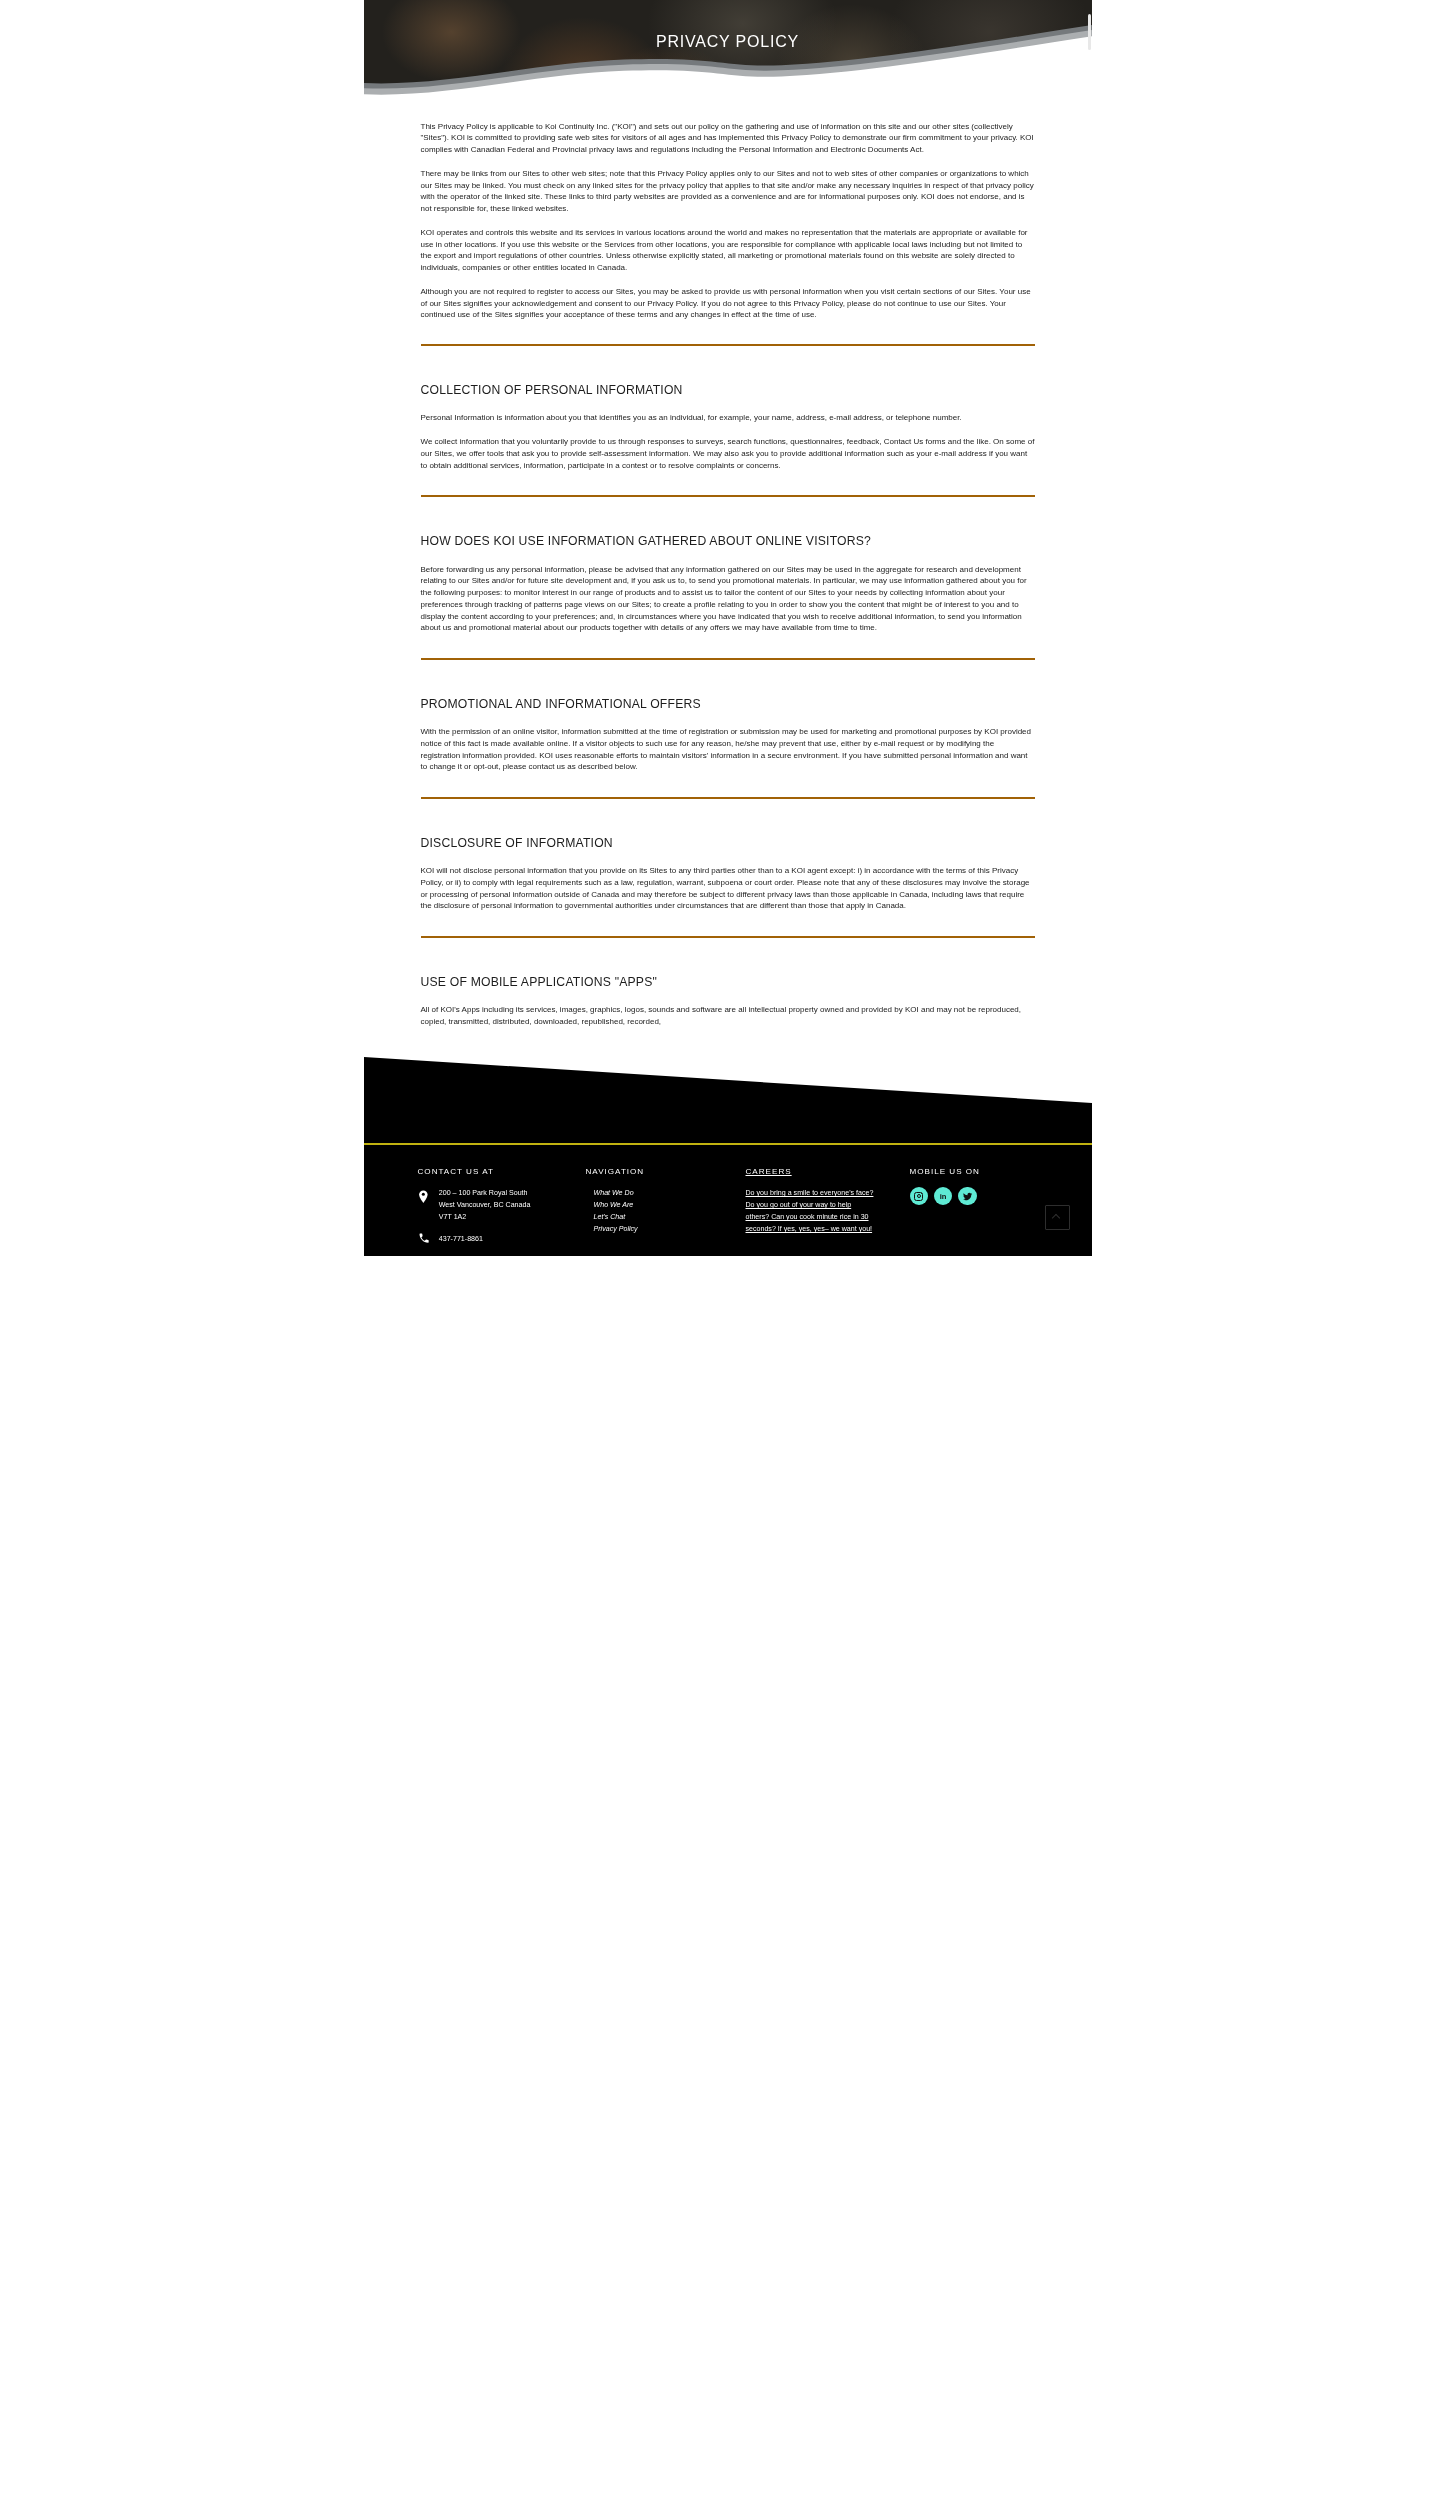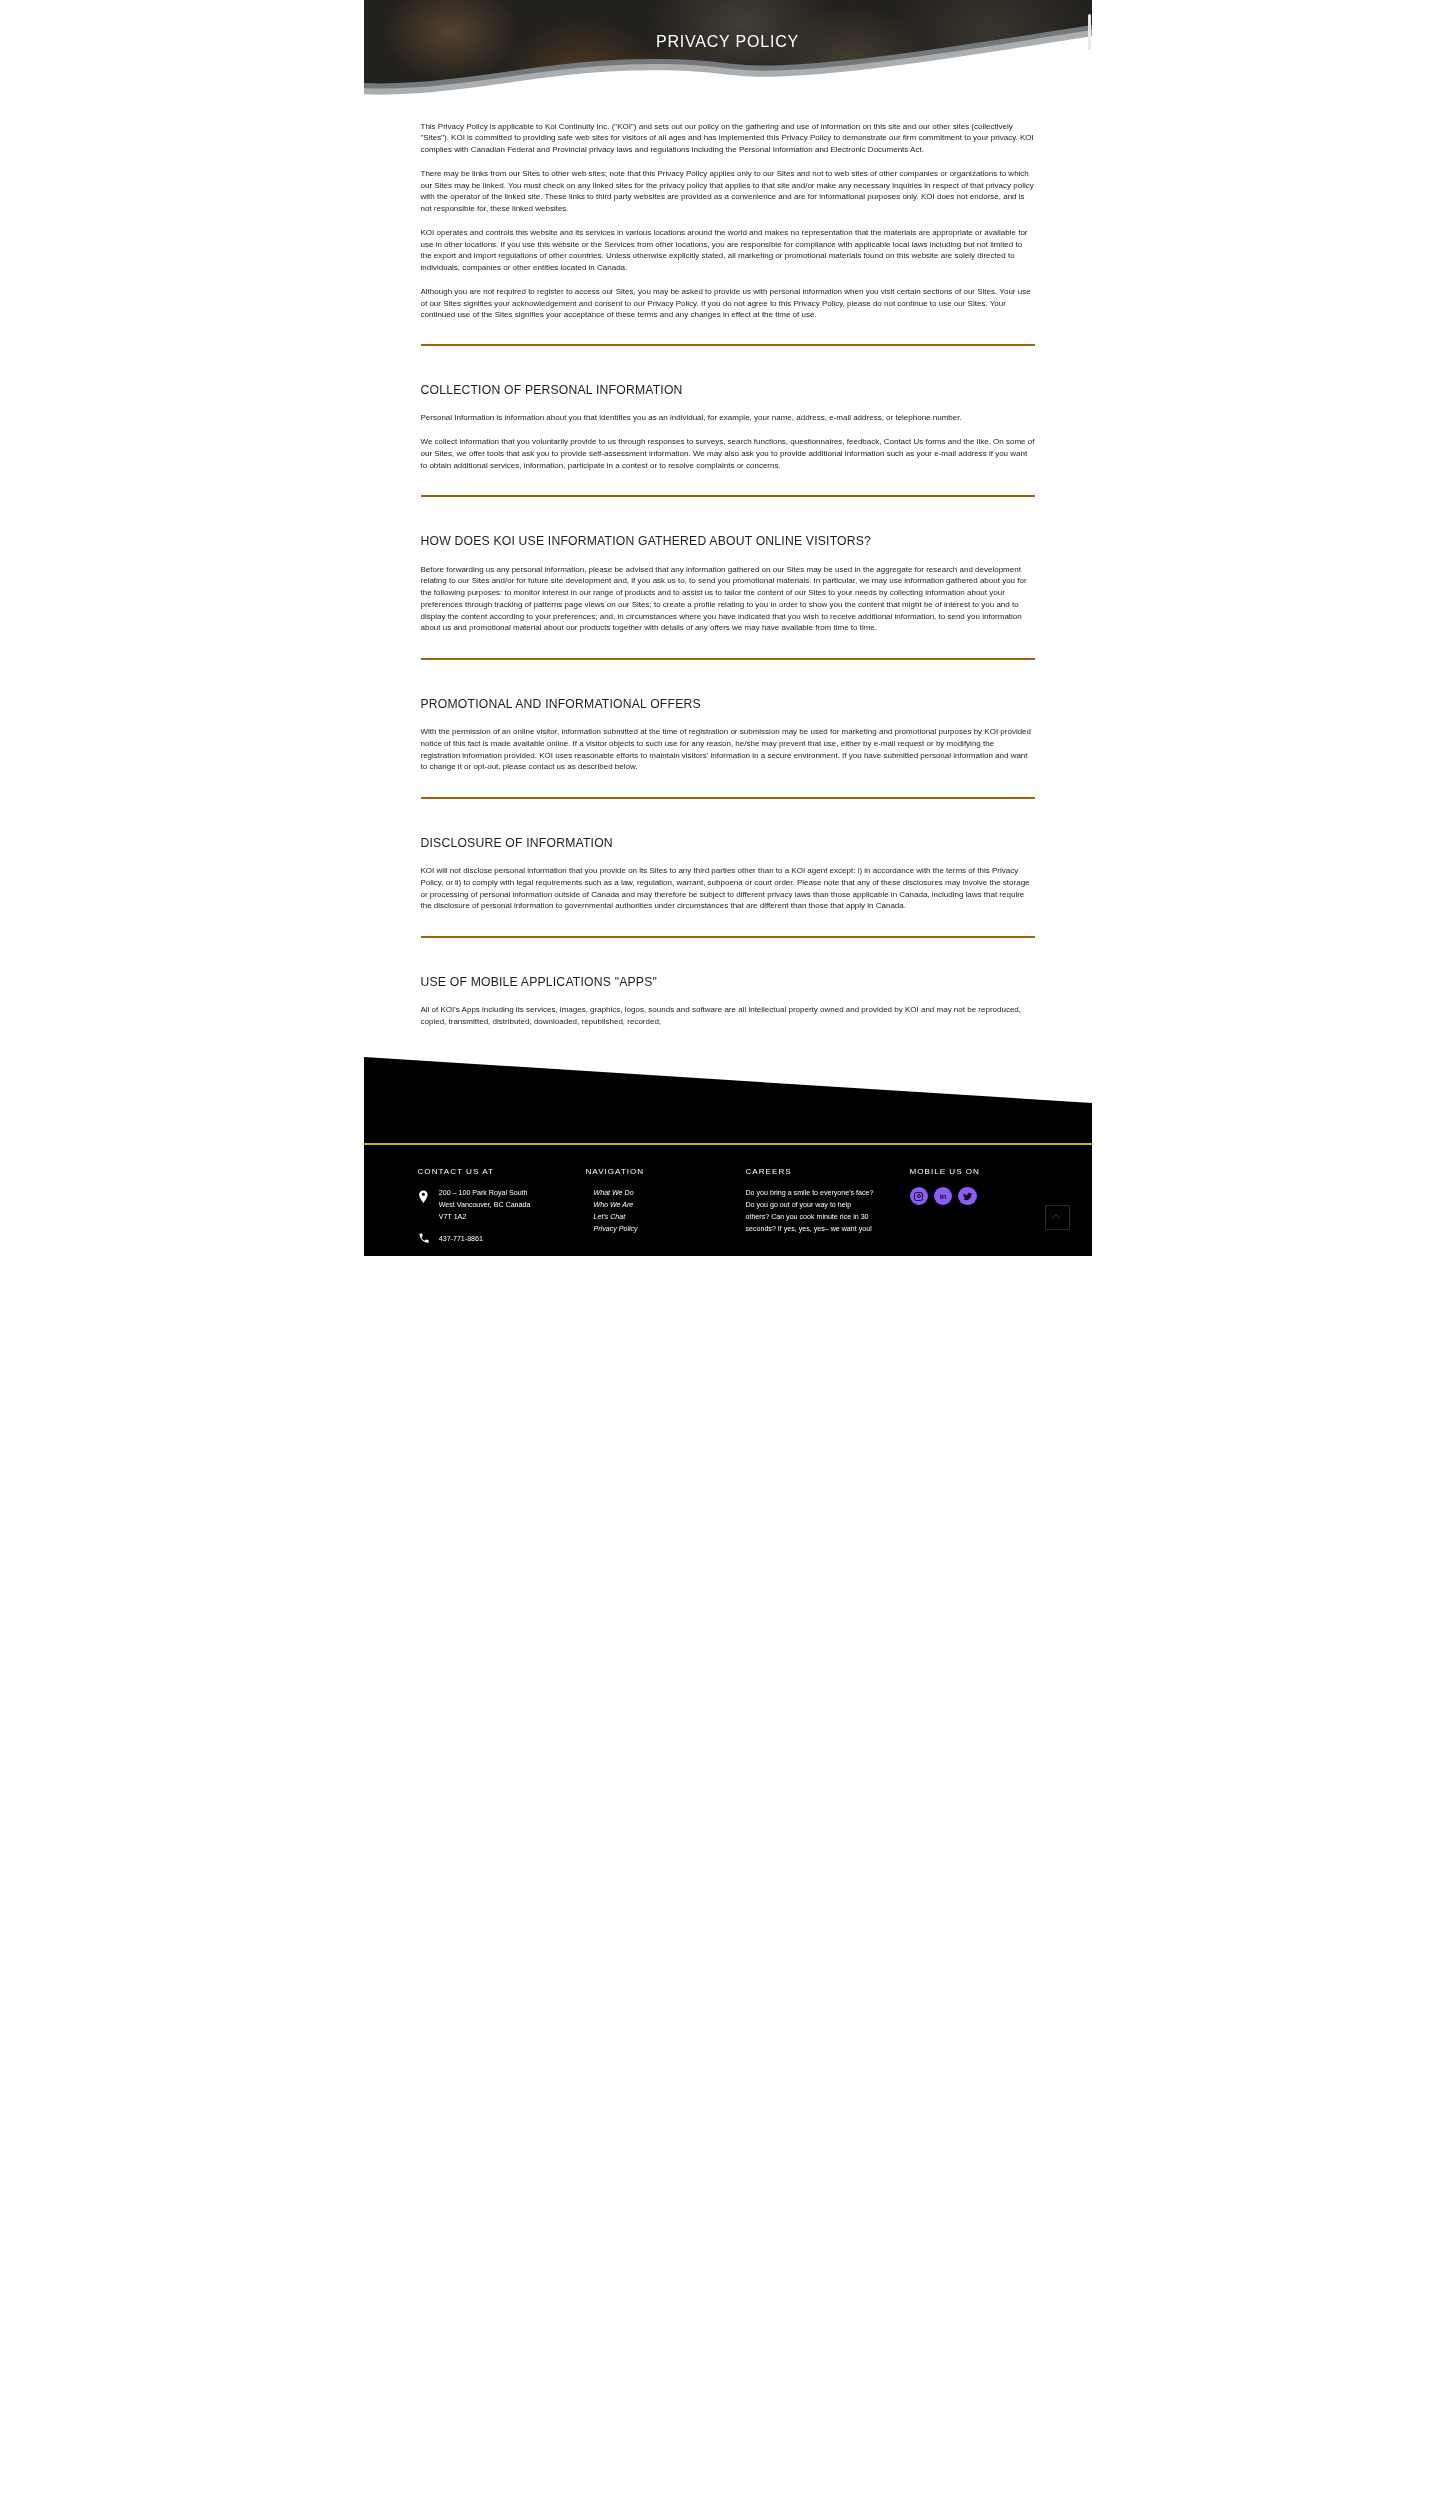--- a/index.html
+++ b/index.html
@@ -124,21 +124,21 @@
   }
   .footer-cols{
     position:absolute;
     top:110px;left:54px;right:10.2px;bottom:0;
     z-index:5;
     color:#ffffff;
   }
   .fcol{position:absolute;top:0;}
   .fcol-contact{left:0;width:153px;}
   .fcol-nav{left:168px;width:127px;}
-  .fcol-careers{left:328px;width:128px;}
+  .fcol-careers{left:328px;width:128px;text-decoration:underline;}
   .fcol-follow{left:492px;width:132px;}
   .fcol h3{
     margin:0;
     font-size:8.1px;
     font-weight:400;
     letter-spacing:1px;
     color:#ffffff;
   }
   .fcol .col-body{margin-top:11.2px;}
   .addr-row{display:flex;align-items:flex-start;}
@@ -147,21 +147,21 @@
   .phone-row{display:flex;align-items:center;margin-top:9.2px;}
   .phone-icon{width:13.2px;flex:0 0 13.2px;}
   .phone-num{margin-left:8.1px;font-size:7.1px;color:#ffffff;text-decoration:none;}
   .nav-list{list-style:none;margin:8px;padding:0;font-style:italic;}
   .nav-list li{font-size:7.1px;line-height:12px;}
   .nav-list a{color:#ffffff;text-decoration:none;cursor:pointer;}
   .careers-text{font-size:7.1px;line-height:12px;color:#ffffff;}
   .social-row{display:flex;gap:6.1px;margin-top:11.2px;}
   .social-btn{
     width:18.3px;height:18.3px;border-radius:50%;
-    background:#8b5cf6;
+    background:#5eead4;
     display:flex;align-items:center;justify-content:center;
     cursor:pointer;
   }
   
   .ig{position:relative;width:9.2px;height:9.2px;}
   .ig .frame{position:absolute;inset:0;border:0.9px solid #111;border-radius:2.5px;}
   .ig .lens{position:absolute;left:2.5px;top:2.5px;width:4.1px;height:4.1px;border:0.8px solid #111;border-radius:50%;}
   .ig .dot{position:absolute;right:1.5px;top:1.5px;width:1.2px;height:1.2px;background:#111;border-radius:50%;}
   .li-glyph{font-size:7.6px;font-weight:700;color:#111;line-height:1;font-family:"Liberation Sans",sans-serif;}
 

